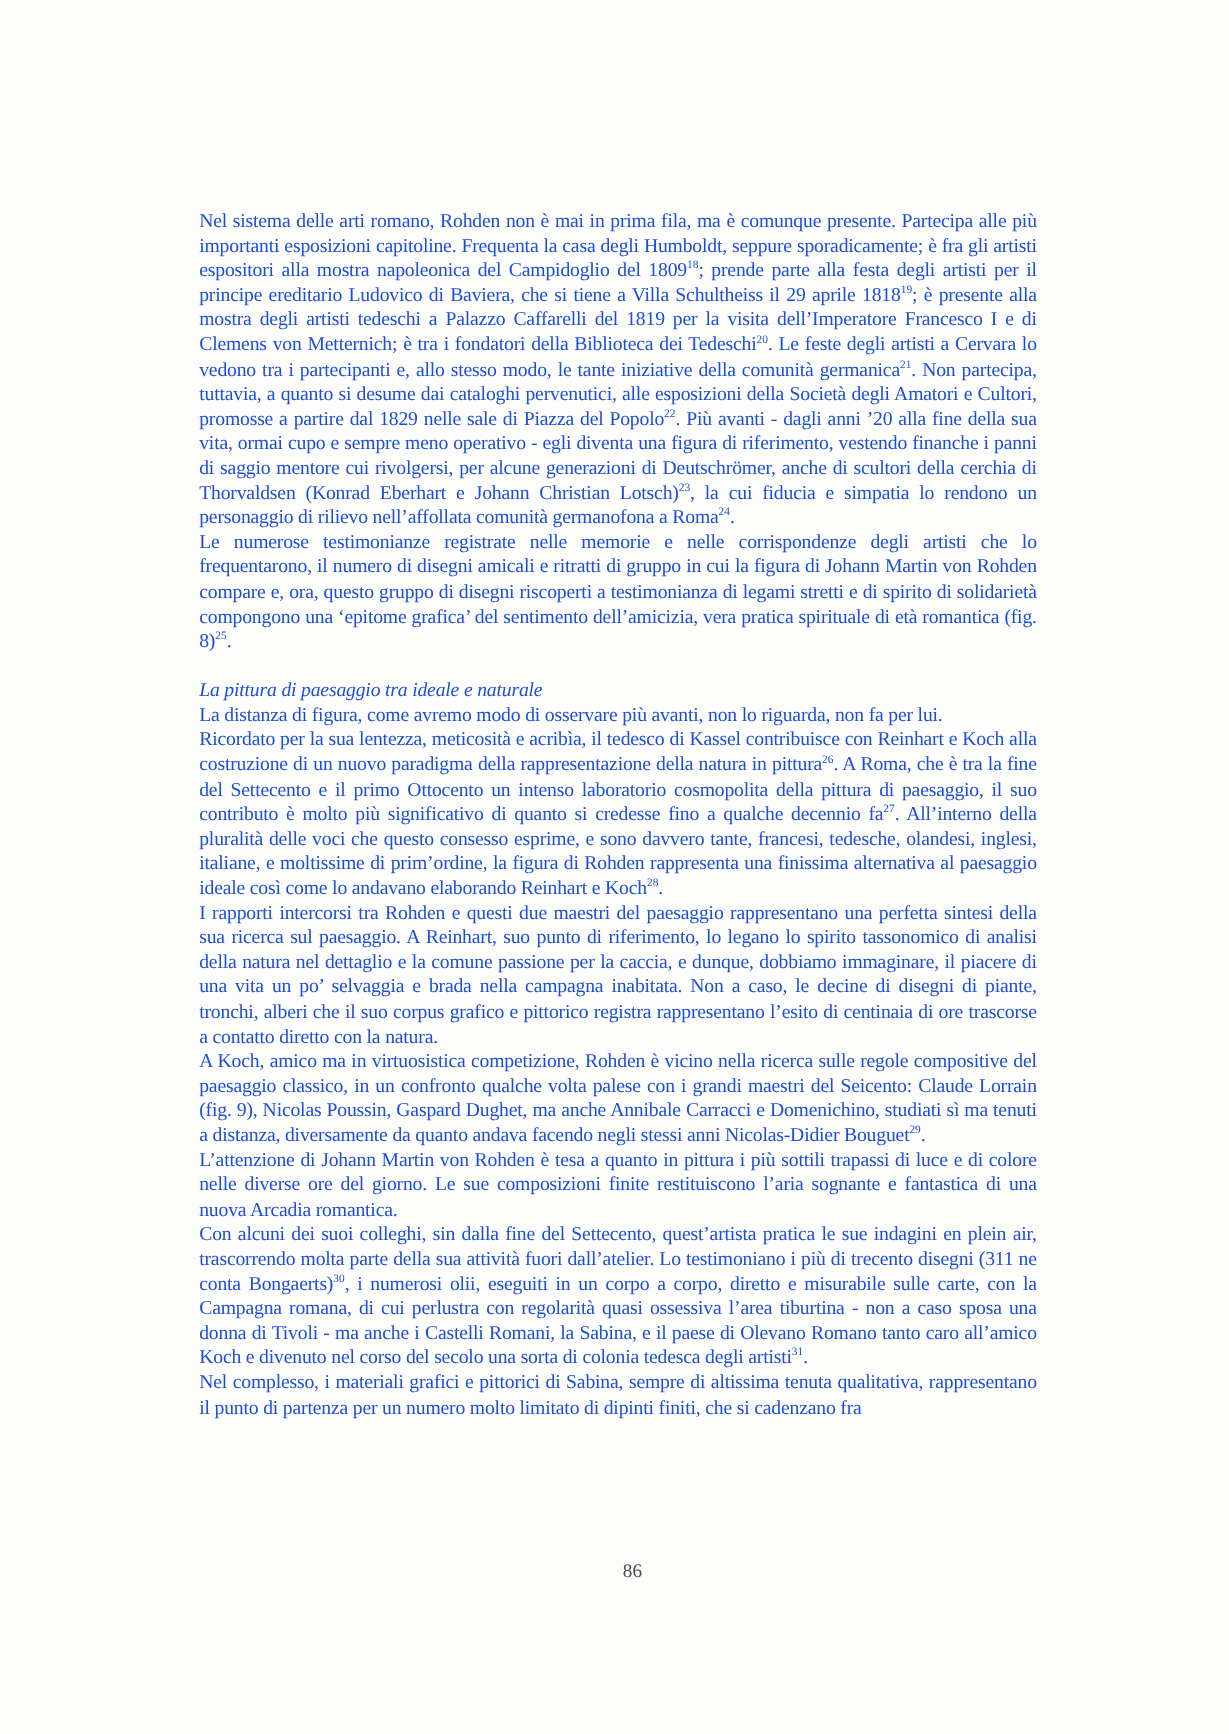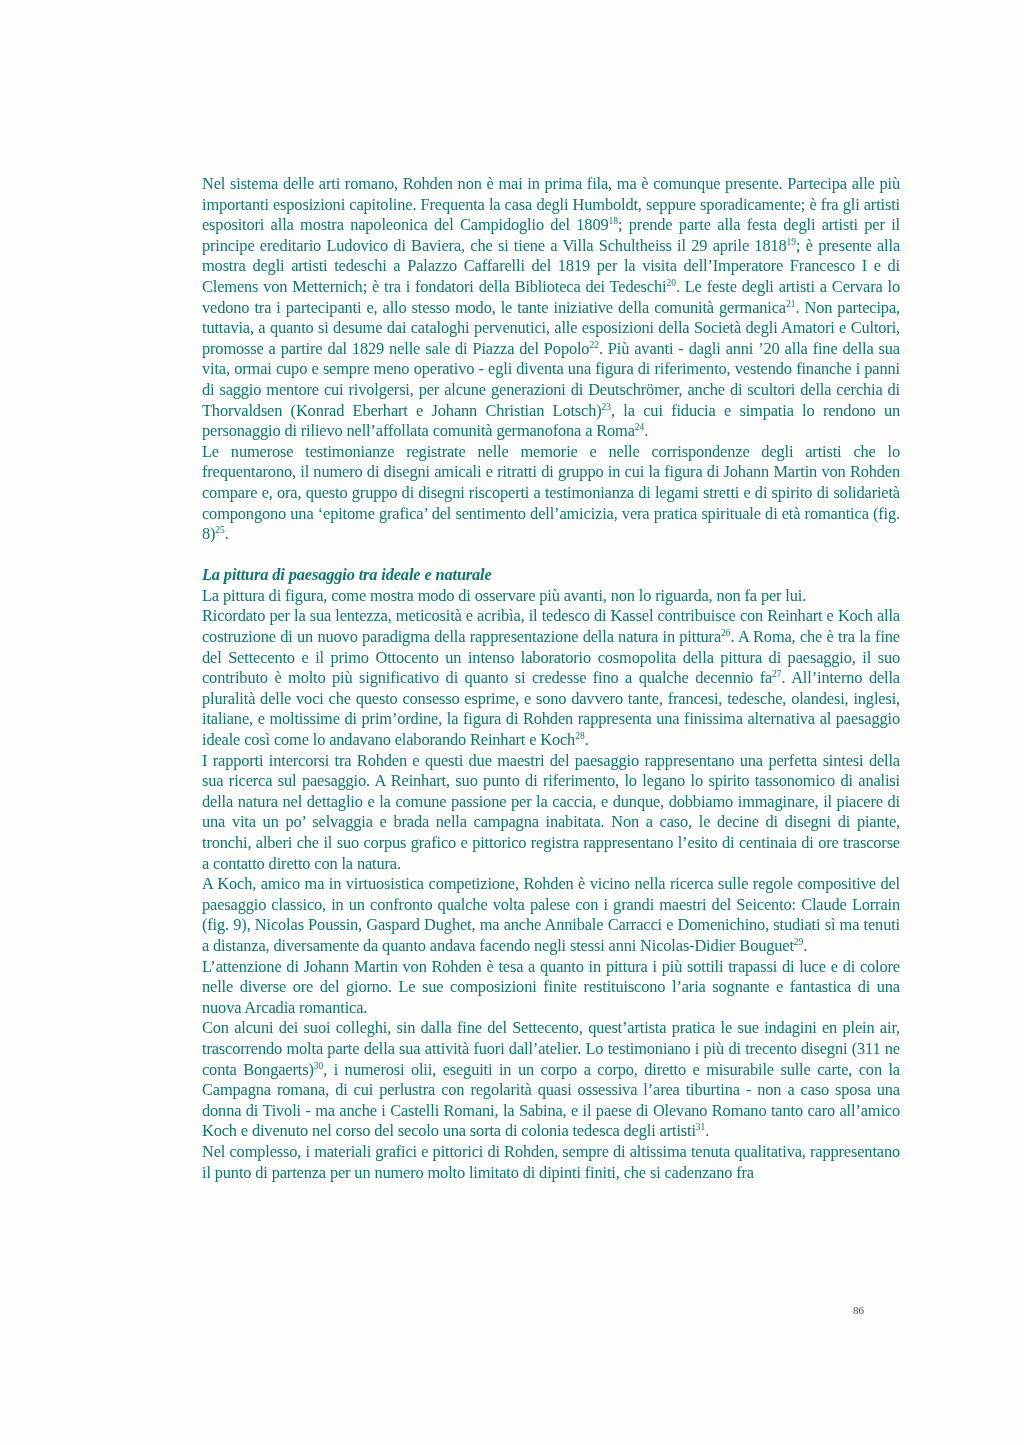--- a/index.html
+++ b/index.html
@@ -12,63 +12,61 @@
     position: relative;
     background: #fdfdfb;
     font-family: "Liberation Serif", "DejaVu Serif", serif;
     overflow: hidden;
   }
   .text-block {
     position: absolute;
     left: 166px;
     top: 174px;
     width: 698px;
-    color: #0f766e;
+    color: #1d4ed8;
     font-size: 16.4px;
     line-height: 20.6px;
     letter-spacing: -0.15px;
     text-align: justify;
-    margin-left: 36px;
   }
   .text-block p {
     margin: 0;
     padding: 0;
   }
   .text-block p.heading {
     font-style: italic;
     margin-top: 20.6px;
     text-align: left;
-    font-weight: bold;
   }
   .text-block sup {
     font-size: 0.58em;
     line-height: 0;
     vertical-align: super;
     letter-spacing: 0;
   }
   .page-number {
     position: absolute;
-    left: 166px;
+    left: 178px;
     top: 1300px;
     width: 698px;
-    text-align: right;
+    text-align: center;
     color: #4a4a4a;
-    font-size: 11px;
+    font-size: 16px;
     line-height: 20px;
   }
 </style>
 </head>
 <body>
 
 <main class="text-block">
     <p class="body-par"><span>Nel sistema delle arti romano, Rohden non è mai in prima fila, ma è comunque presente. Partecipa alle più importanti esposizioni capitoline. Frequenta la casa degli Humboldt, seppure sporadicamente; è fra gli artisti espositori alla mostra napoleonica del Campidoglio del 1809</span><sup>18</sup><span>; prende parte alla festa degli artisti per il principe ereditario Ludovico di Baviera, che si tiene a Villa Schultheiss il 29 aprile 1818</span><sup>19</sup><span>; è presente alla mostra degli artisti tedeschi a Palazzo Caffarelli del 1819 per la visita dell’Imperatore Francesco I e di Clemens von Metternich; è tra i fondatori della Biblioteca dei Tedeschi</span><sup>20</sup><span>. Le feste degli artisti a Cervara lo vedono tra i partecipanti e, allo stesso modo, le tante iniziative della comunità germanica</span><sup>21</sup><span>. Non partecipa, tuttavia, a quanto si desume dai cataloghi pervenutici, alle esposizioni della Società degli Amatori e Cultori, promosse a partire dal 1829 nelle sale di Piazza del Popolo</span><sup>22</sup><span>. Più avanti - dagli anni ’20 alla fine della sua vita, ormai cupo e sempre meno operativo - egli diventa una figura di riferimento, vestendo finanche i panni di saggio mentore cui rivolgersi, per alcune generazioni di Deutschrömer, anche di scultori della cerchia di Thorvaldsen (Konrad Eberhart e Johann Christian Lotsch)</span><sup>23</sup><span>, la cui fiducia e simpatia lo rendono un personaggio di rilievo nell’affollata comunità germanofona a Roma</span><sup>24</sup><span>.</span></p>
     <p class="body-par"><span>Le numerose testimonianze registrate nelle memorie e nelle corrispondenze degli artisti che lo frequentarono, il numero di disegni amicali e ritratti di gruppo in cui la figura di Johann Martin von Rohden compare e, ora, questo gruppo di disegni riscoperti a testimonianza di legami stretti e di spirito di solidarietà compongono una ‘epitome grafica’ del sentimento dell’amicizia, vera pratica spirituale di età romantica (fig. 8)</span><sup>25</sup><span>.</span></p>
     <p class="heading"><span>La pittura di paesaggio tra ideale e naturale</span></p>
-    <p class="body-par"><span>La pittura di figura, come mostra modo di osservare più avanti, non lo riguarda, non fa per lui.</span></p>
+    <p class="body-par"><span>La distanza di figura, come avremo modo di osservare più avanti, non lo riguarda, non fa per lui.</span></p>
     <p class="body-par"><span>Ricordato per la sua lentezza, meticosità e acribìa, il tedesco di Kassel contribuisce con Reinhart e Koch alla costruzione di un nuovo paradigma della rappresentazione della natura in pittura</span><sup>26</sup><span>. A Roma, che è tra la fine del Settecento e il primo Ottocento un intenso laboratorio cosmopolita della pittura di paesaggio, il suo contributo è molto più significativo di quanto si credesse fino a qualche decennio fa</span><sup>27</sup><span>. All’interno della pluralità delle voci che questo consesso esprime, e sono davvero tante, francesi, tedesche, olandesi, inglesi, italiane, e moltissime di prim’ordine, la figura di Rohden rappresenta una finissima alternativa al paesaggio ideale così come lo andavano elaborando Reinhart e Koch</span><sup>28</sup><span>.</span></p>
     <p class="body-par"><span>I rapporti intercorsi tra Rohden e questi due maestri del paesaggio rappresentano una perfetta sintesi della sua ricerca sul paesaggio. A Reinhart, suo punto di riferimento, lo legano lo spirito tassonomico di analisi della natura nel dettaglio e la comune passione per la caccia, e dunque, dobbiamo immaginare, il piacere di una vita un po’ selvaggia e brada nella campagna inabitata. Non a caso, le decine di disegni di piante, tronchi, alberi che il suo corpus grafico e pittorico registra rappresentano l’esito di centinaia di ore trascorse a contatto diretto con la natura.</span></p>
     <p class="body-par"><span>A Koch, amico ma in virtuosistica competizione, Rohden è vicino nella ricerca sulle regole compositive del paesaggio classico, in un confronto qualche volta palese con i grandi maestri del Seicento: Claude Lorrain (fig. 9), Nicolas Poussin, Gaspard Dughet, ma anche Annibale Carracci e Domenichino, studiati sì ma tenuti a distanza, diversamente da quanto andava facendo negli stessi anni Nicolas-Didier Bouguet</span><sup>29</sup><span>.</span></p>
     <p class="body-par"><span>L’attenzione di Johann Martin von Rohden è tesa a quanto in pittura i più sottili trapassi di luce e di colore nelle diverse ore del giorno. Le sue composizioni finite restituiscono l’aria sognante e fantastica di una nuova Arcadia romantica.</span></p>
     <p class="body-par"><span>Con alcuni dei suoi colleghi, sin dalla fine del Settecento, quest’artista pratica le sue indagini en plein air, trascorrendo molta parte della sua attività fuori dall’atelier. Lo testimoniano i più di trecento disegni (311 ne conta Bongaerts)</span><sup>30</sup><span>, i numerosi olii, eseguiti in un corpo a corpo, diretto e misurabile sulle carte, con la Campagna romana, di cui perlustra con regolarità quasi ossessiva l’area tiburtina - non a caso sposa una donna di Tivoli - ma anche i Castelli Romani, la Sabina, e il paese di Olevano Romano tanto caro all’amico Koch e divenuto nel corso del secolo una sorta di colonia tedesca degli artisti</span><sup>31</sup><span>.</span></p>
-    <p class="body-par"><span>Nel complesso, i materiali grafici e pittorici di Rohden, sempre di altissima tenuta qualitativa, rappresentano il punto di partenza per un numero molto limitato di dipinti finiti, che si cadenzano fra</span></p>
+    <p class="body-par"><span>Nel complesso, i materiali grafici e pittorici di Sabina, sempre di altissima tenuta qualitativa, rappresentano il punto di partenza per un numero molto limitato di dipinti finiti, che si cadenzano fra</span></p>
   </main>
 
 <footer class="page-number">86</footer>
 
 </body></html>

